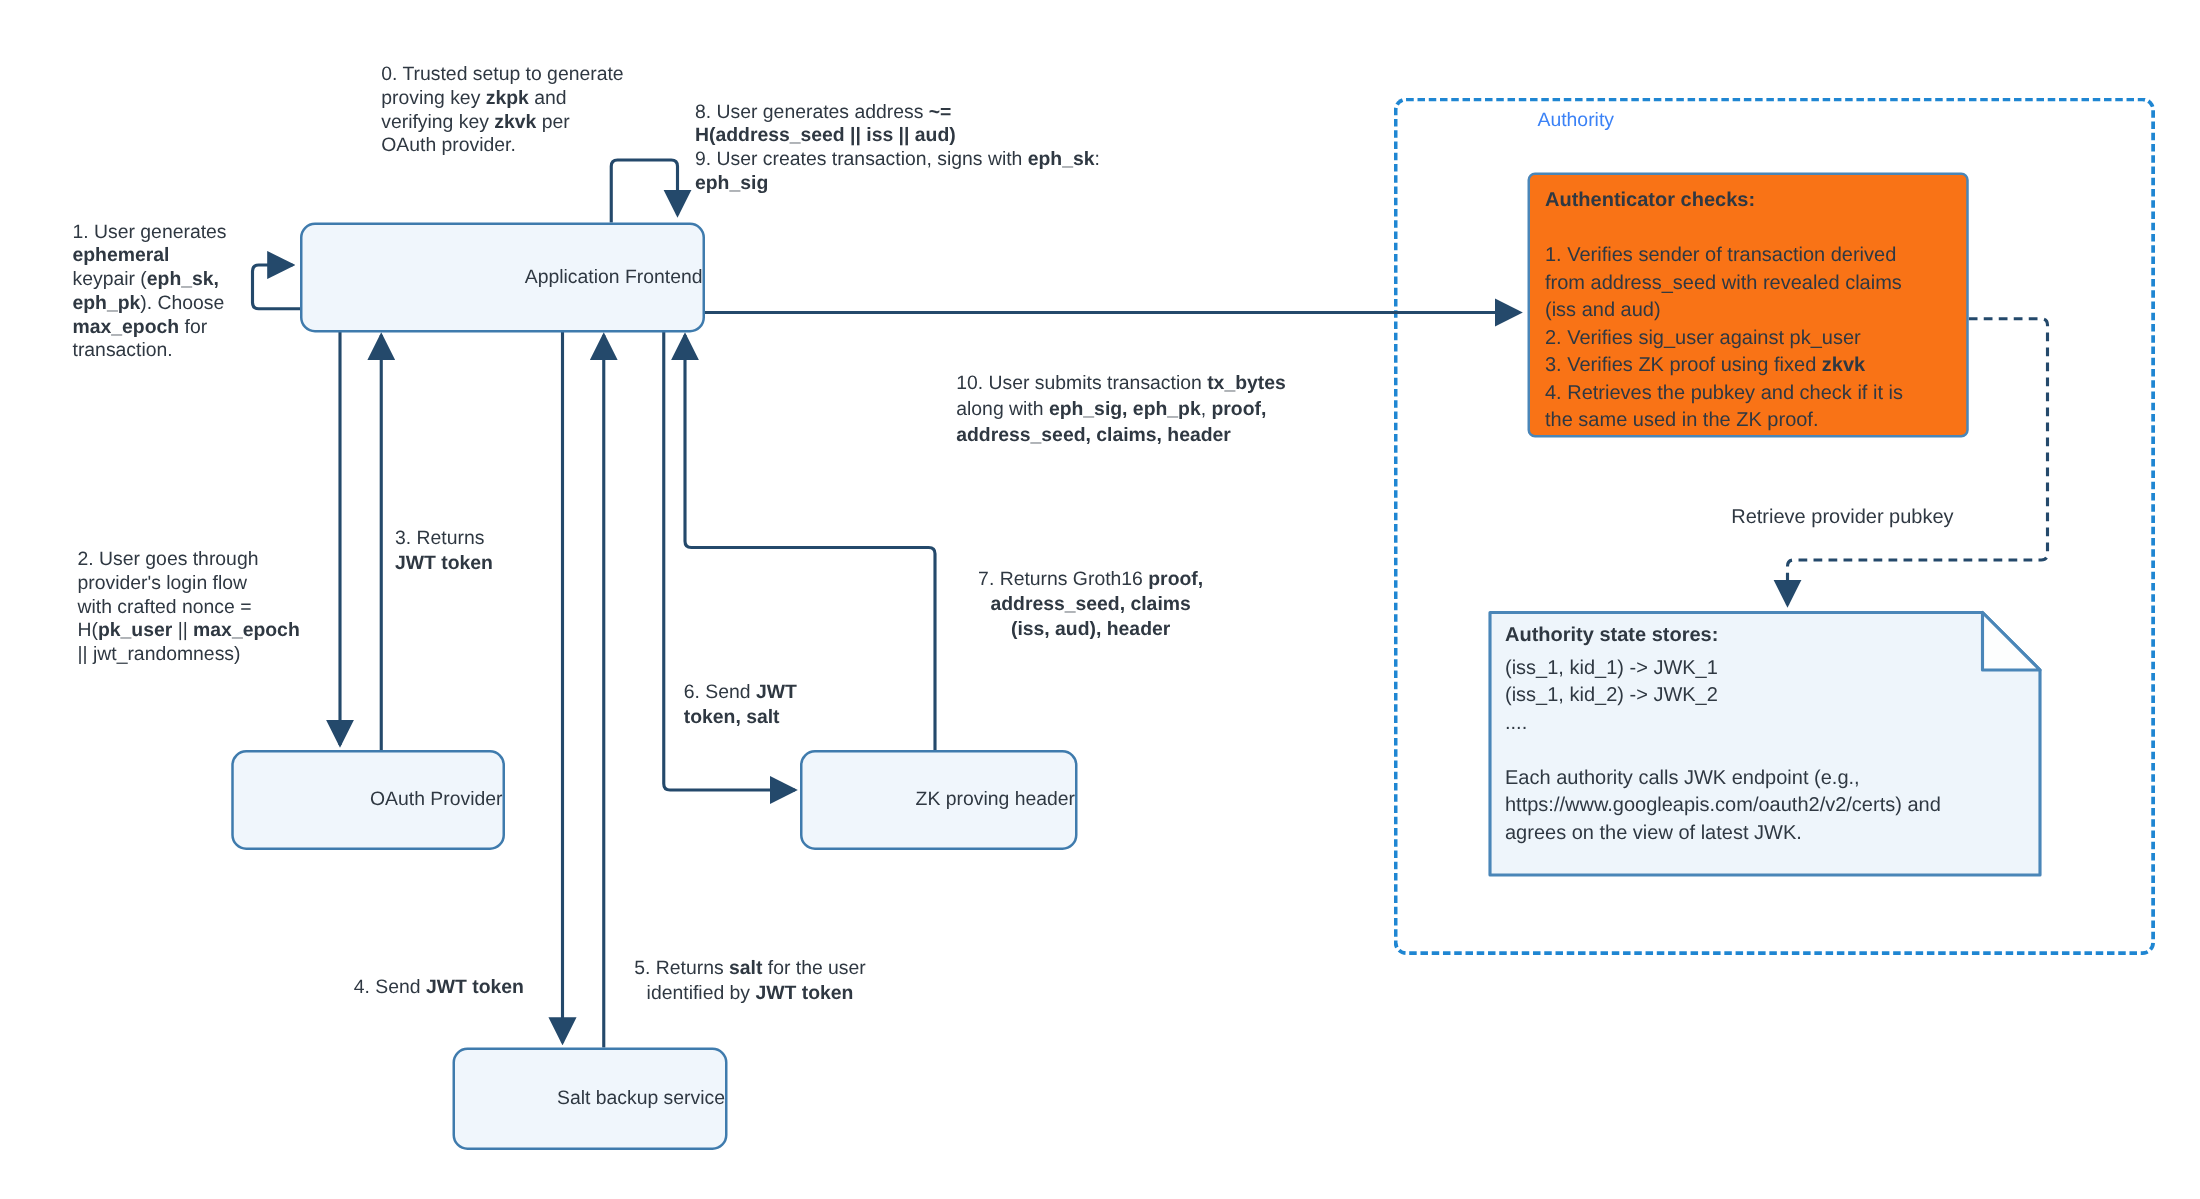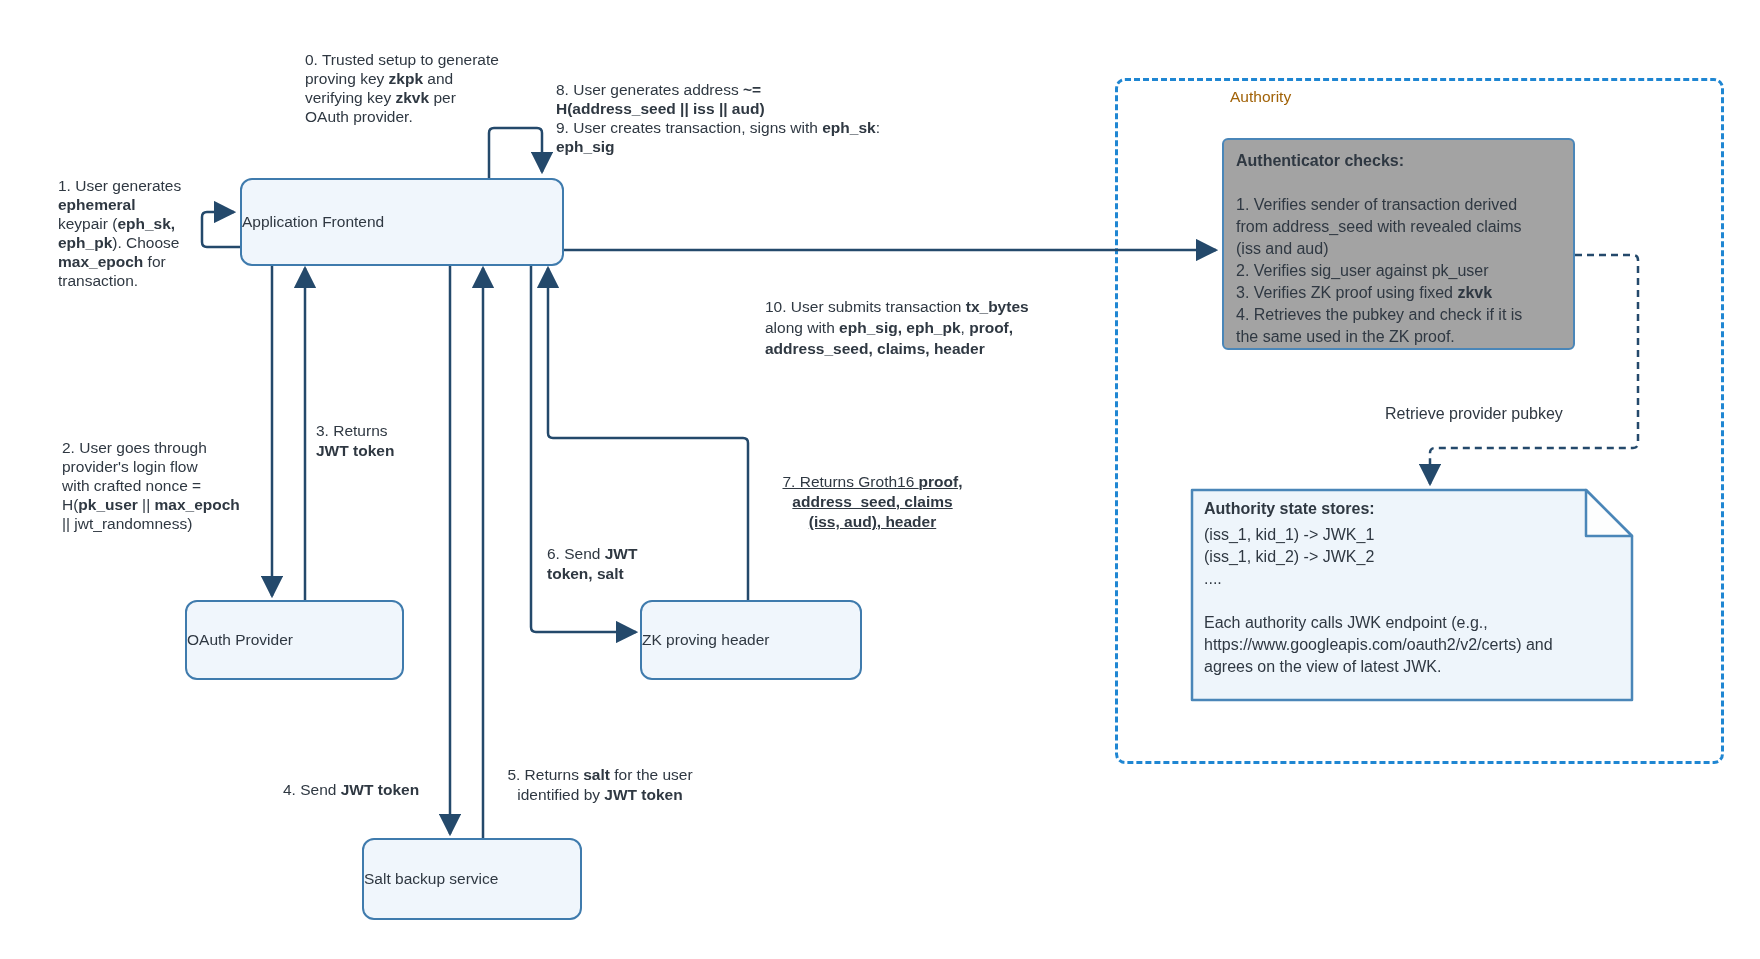--- a/index.html
+++ b/index.html
@@ -3,31 +3,31 @@
 <meta charset="utf-8">
 <style>
   html,body{margin:0;padding:0;background:#ffffff;}
   .canvas{
     position:relative;width:1760px;height:959px;background:#ffffff;overflow:hidden;
     font-family:"Liberation Sans",sans-serif;color:#2f3842;font-size:15.5px;
   }
   svg.wires{position:absolute;left:0;top:0;z-index:1;}
   .node{
     position:absolute;z-index:2;border:2px solid #3f7bad;border-radius:12px;background:#f0f6fc;
-    display:flex;align-items:center;justify-content:flex-start;text-align:center;
+    display:flex;align-items:center;justify-content:flex-end;text-align:center;
   }
   .lbl{position:absolute;z-index:3;line-height:19px;white-space:nowrap;}
   .lh20{line-height:20px;}
   .lh21{line-height:21px;margin-top:20px;}
   .ctr{text-align:center;}
   b{font-weight:700;}
   .authority-box{position:absolute;z-index:0;border:3px dashed #1f86d2;border-radius:10px;}
-  .authority-title{position:absolute;z-index:3;color:#a16207;font-size:15.5px;}
+  .authority-title{position:absolute;z-index:3;color:#3b82f6;font-size:15.5px;}
   .panel{
-    position:absolute;z-index:2;border:2.5px solid #4a86b8;border-radius:6px;background:#a3a3a3;
+    position:absolute;z-index:2;border:2.5px solid #4a86b8;border-radius:6px;background:#f97316;
     font-size:16px;line-height:22px;padding:10px 12px;box-sizing:border-box;
   }
   .panel .title{font-weight:700;margin-bottom:22px;}
   .note-text{position:absolute;z-index:3;font-size:16px;line-height:22px;}
   .note-text .title{font-weight:700;margin-bottom:4px;}
 </style>
 </head>
 <body>
 
 <div class="canvas">
@@ -72,21 +72,21 @@
     <span>Salt backup service</span>
   </div>
 
   <div class="lbl" style="left:305px;top:50px;">0. Trusted setup to generate<br>proving key <b>zkpk</b> and<br>verifying key <b>zkvk</b> per<br>OAuth provider.</div>
   <div class="lbl" style="left:58px;top:176px;">1. User generates<br><b>ephemeral</b><br>keypair (<b>eph_sk,</b><br><b>eph_pk</b>). Choose<br><b>max_epoch</b> for<br>transaction.</div>
   <div class="lbl" style="left:62px;top:438px;">2. User goes through<br>provider's login flow<br>with crafted nonce =<br>H(<b>pk_user</b> || <b>max_epoch</b><br>|| jwt_randomness)</div>
   <div class="lbl lh20" style="left:316px;top:421px;">3. Returns<br><b>JWT token</b></div>
   <div class="lbl" style="left:283px;top:780px;">4. Send <b>JWT token</b></div>
   <div class="lbl lh20 ctr" style="left:470px;top:765px;width:260px;">5. Returns <b>salt</b> for the user<br>identified by <b>JWT token</b></div>
   <div class="lbl lh20" style="left:547px;top:544px;">6. Send <b>JWT</b><br><b>token, salt</b></div>
-  <div class="lbl lh20 ctr" style="left:755px;top:472px;width:235px;text-decoration:underline;">7. Returns Groth16 <b>proof,</b><br><b>address_seed, claims</b><br><b>(iss, aud), header</b></div>
+  <div class="lbl lh20 ctr" style="left:755px;top:454px;width:235px;">7. Returns Groth16 <b>proof,</b><br><b>address_seed, claims</b><br><b>(iss, aud), header</b></div>
   <div class="lbl" style="left:556px;top:80px;">8. User generates address <b>~=</b><br><b>H(address_seed || iss || aud)</b><br>9. User creates transaction, signs with <b>eph_sk</b>:<br><b>eph_sig</b></div>
   <div class="lbl lh21" style="left:765px;top:276px;">10. User submits transaction <b>tx_bytes</b><br>along with <b>eph_sig, eph_pk</b>, <b>proof,</b><br><b>address_seed, claims, header</b></div>
 
   <div class="panel" style="left:1222px;top:138px;width:353px;height:212px;">
     <div class="title">Authenticator checks:</div>
     <div>1. Verifies sender of transaction derived<br>from address_seed with revealed claims<br>(iss and aud)<br>2. Verifies sig_user against pk_user<br>3. Verifies ZK proof using fixed <b>zkvk</b><br>4. Retrieves the pubkey and check if it is<br>the same used in the ZK proof.</div>
   </div>
 
   <div class="lbl" style="left:1385px;top:404px;font-size:16px;">Retrieve provider pubkey</div>
 

